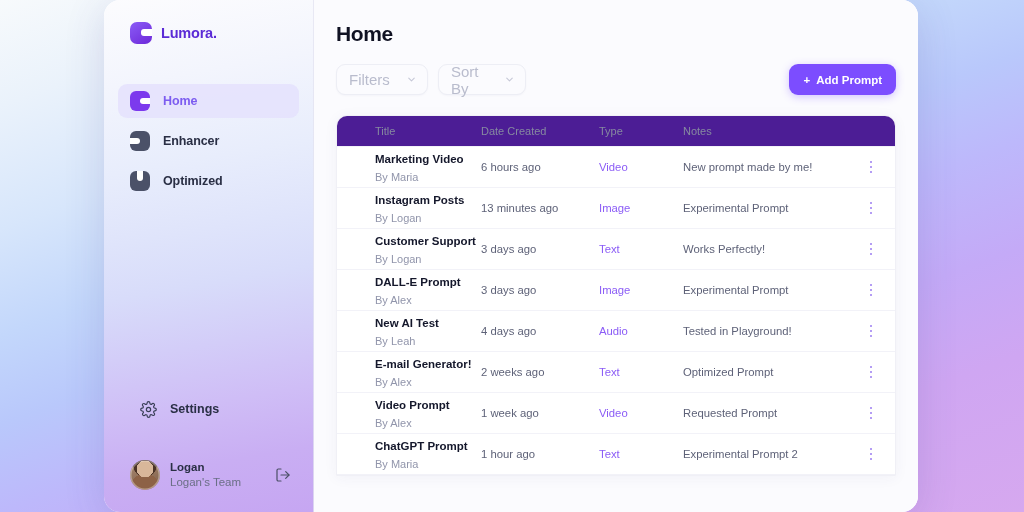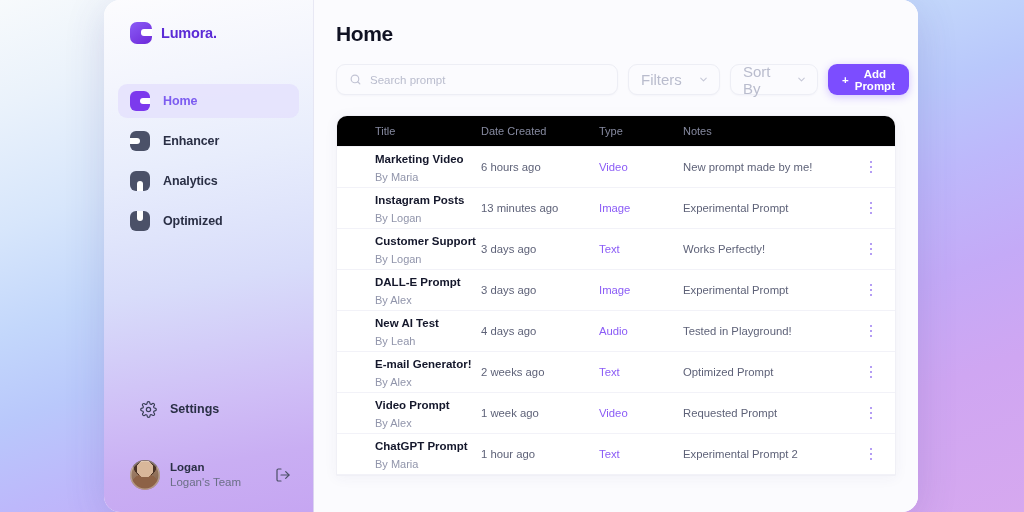--- a/index.html
+++ b/index.html
@@ -199,21 +199,21 @@
     border-radius: 11px 11px 0 0;
     box-shadow: 0 2px 14px rgba(60,50,120,.05);
     overflow: hidden;
   }
   .trow {
     display: flex; align-items: center;
     height: 41px;
     padding: 0 6px 0 0;
     border-bottom: 1px solid #f2f2f8;
   }
-  #table-head { height: 31px; background: #000000; }
+  #table-head { height: 31px; background: #4c1d95; }
   #table-head .c { font-size: 11px; color: #868aa0; font-weight: 400; }
 
   .c { flex: 0 0 auto; }
   .c-title { flex: 0 0 144px; padding-left: 38px; }
   .c-date  { flex: 0 0 118px; }
   .c-type  { flex: 0 0 84px; }
   .c-notes { flex: 1 1 auto; }
   .c-menu  { flex: 0 0 36px; display: flex; justify-content: center; }
 
   .row-title { font-size: 11.5px; font-weight: 700; color: #14172b; line-height: 1.35; }
@@ -238,24 +238,20 @@
     </div>
 
     <nav id="nav">
       <div class="nav-item active">
         <span class="glyph dir-right"></span>
         <span class="nav-label">Home</span>
       </div>
       <div class="nav-item">
         <span class="glyph dir-left muted"></span>
         <span class="nav-label">Enhancer</span>
-      </div>
-      <div class="nav-item">
-        <span class="glyph dir-down muted"></span>
-        <span class="nav-label">Analytics</span>
       </div>
       <div class="nav-item">
         <span class="glyph dir-up muted"></span>
         <span class="nav-label">Optimized</span>
       </div>
     </nav>
 
     <div id="settings-row">
       <svg class="gear" viewBox="0 0 24 24" fill="none" stroke="currentColor" stroke-width="1.7">
         <circle cx="12" cy="12" r="3"></circle>
@@ -277,27 +273,20 @@
       </svg>
     </div>
   </aside>
 
   <main id="main">
 
     <h1 id="page-title">Home</h1>
 
     <div id="toolbar">
 
-      <div id="search-box">
-        <svg class="search-glyph" viewBox="0 0 24 24" fill="none" stroke="currentColor" stroke-width="2.2" stroke-linecap="round">
-          <circle cx="11" cy="11" r="7"></circle>
-            <line x1="20" y1="20" x2="16.2" y2="16.2"></line>
-        </svg>
-        <input id="search-input" type="text" placeholder="Search prompt" style="">
-      </div>
 
       <div class="select" id="filters-select">
         <span class="select-label">Filters</span>
         <svg class="chev" viewBox="0 0 24 24" fill="none" stroke="currentColor" stroke-width="2.4" stroke-linecap="round" stroke-linejoin="round">
             <polyline points="6 9 12 15 18 9"></polyline>
           </svg>
       </div>
 
       <div class="select" id="sort-select">
         <span class="select-label">Sort By</span>

